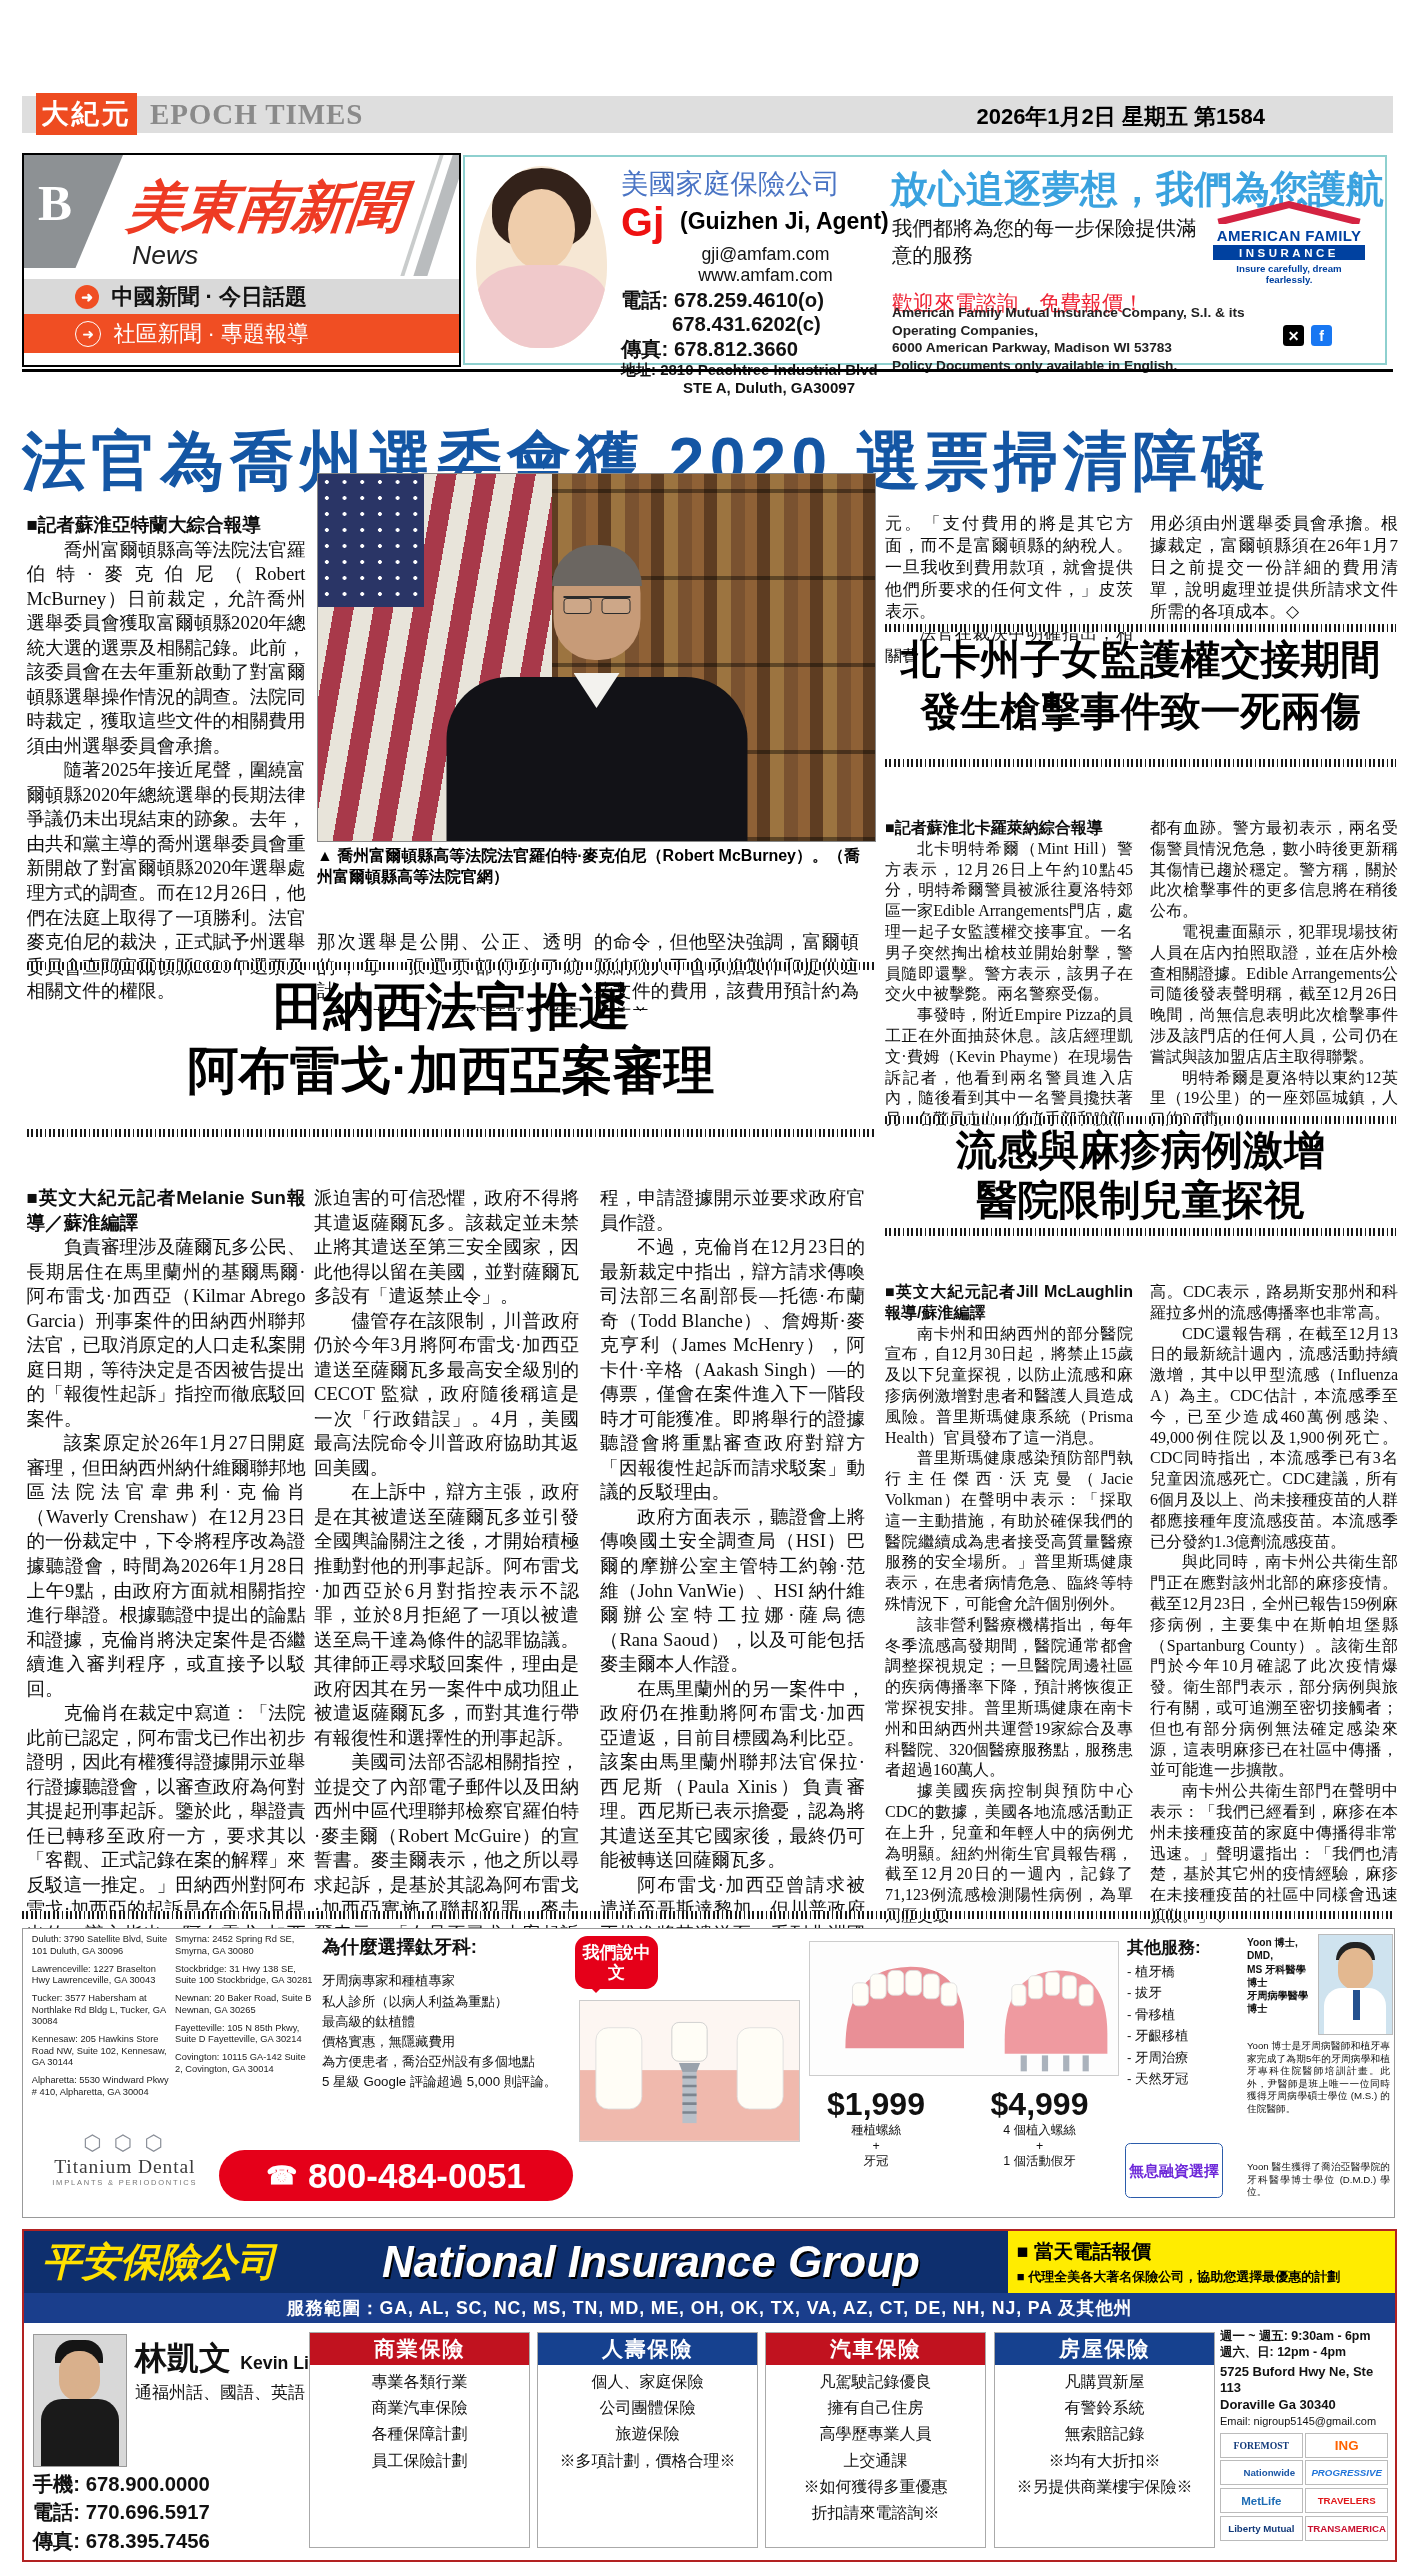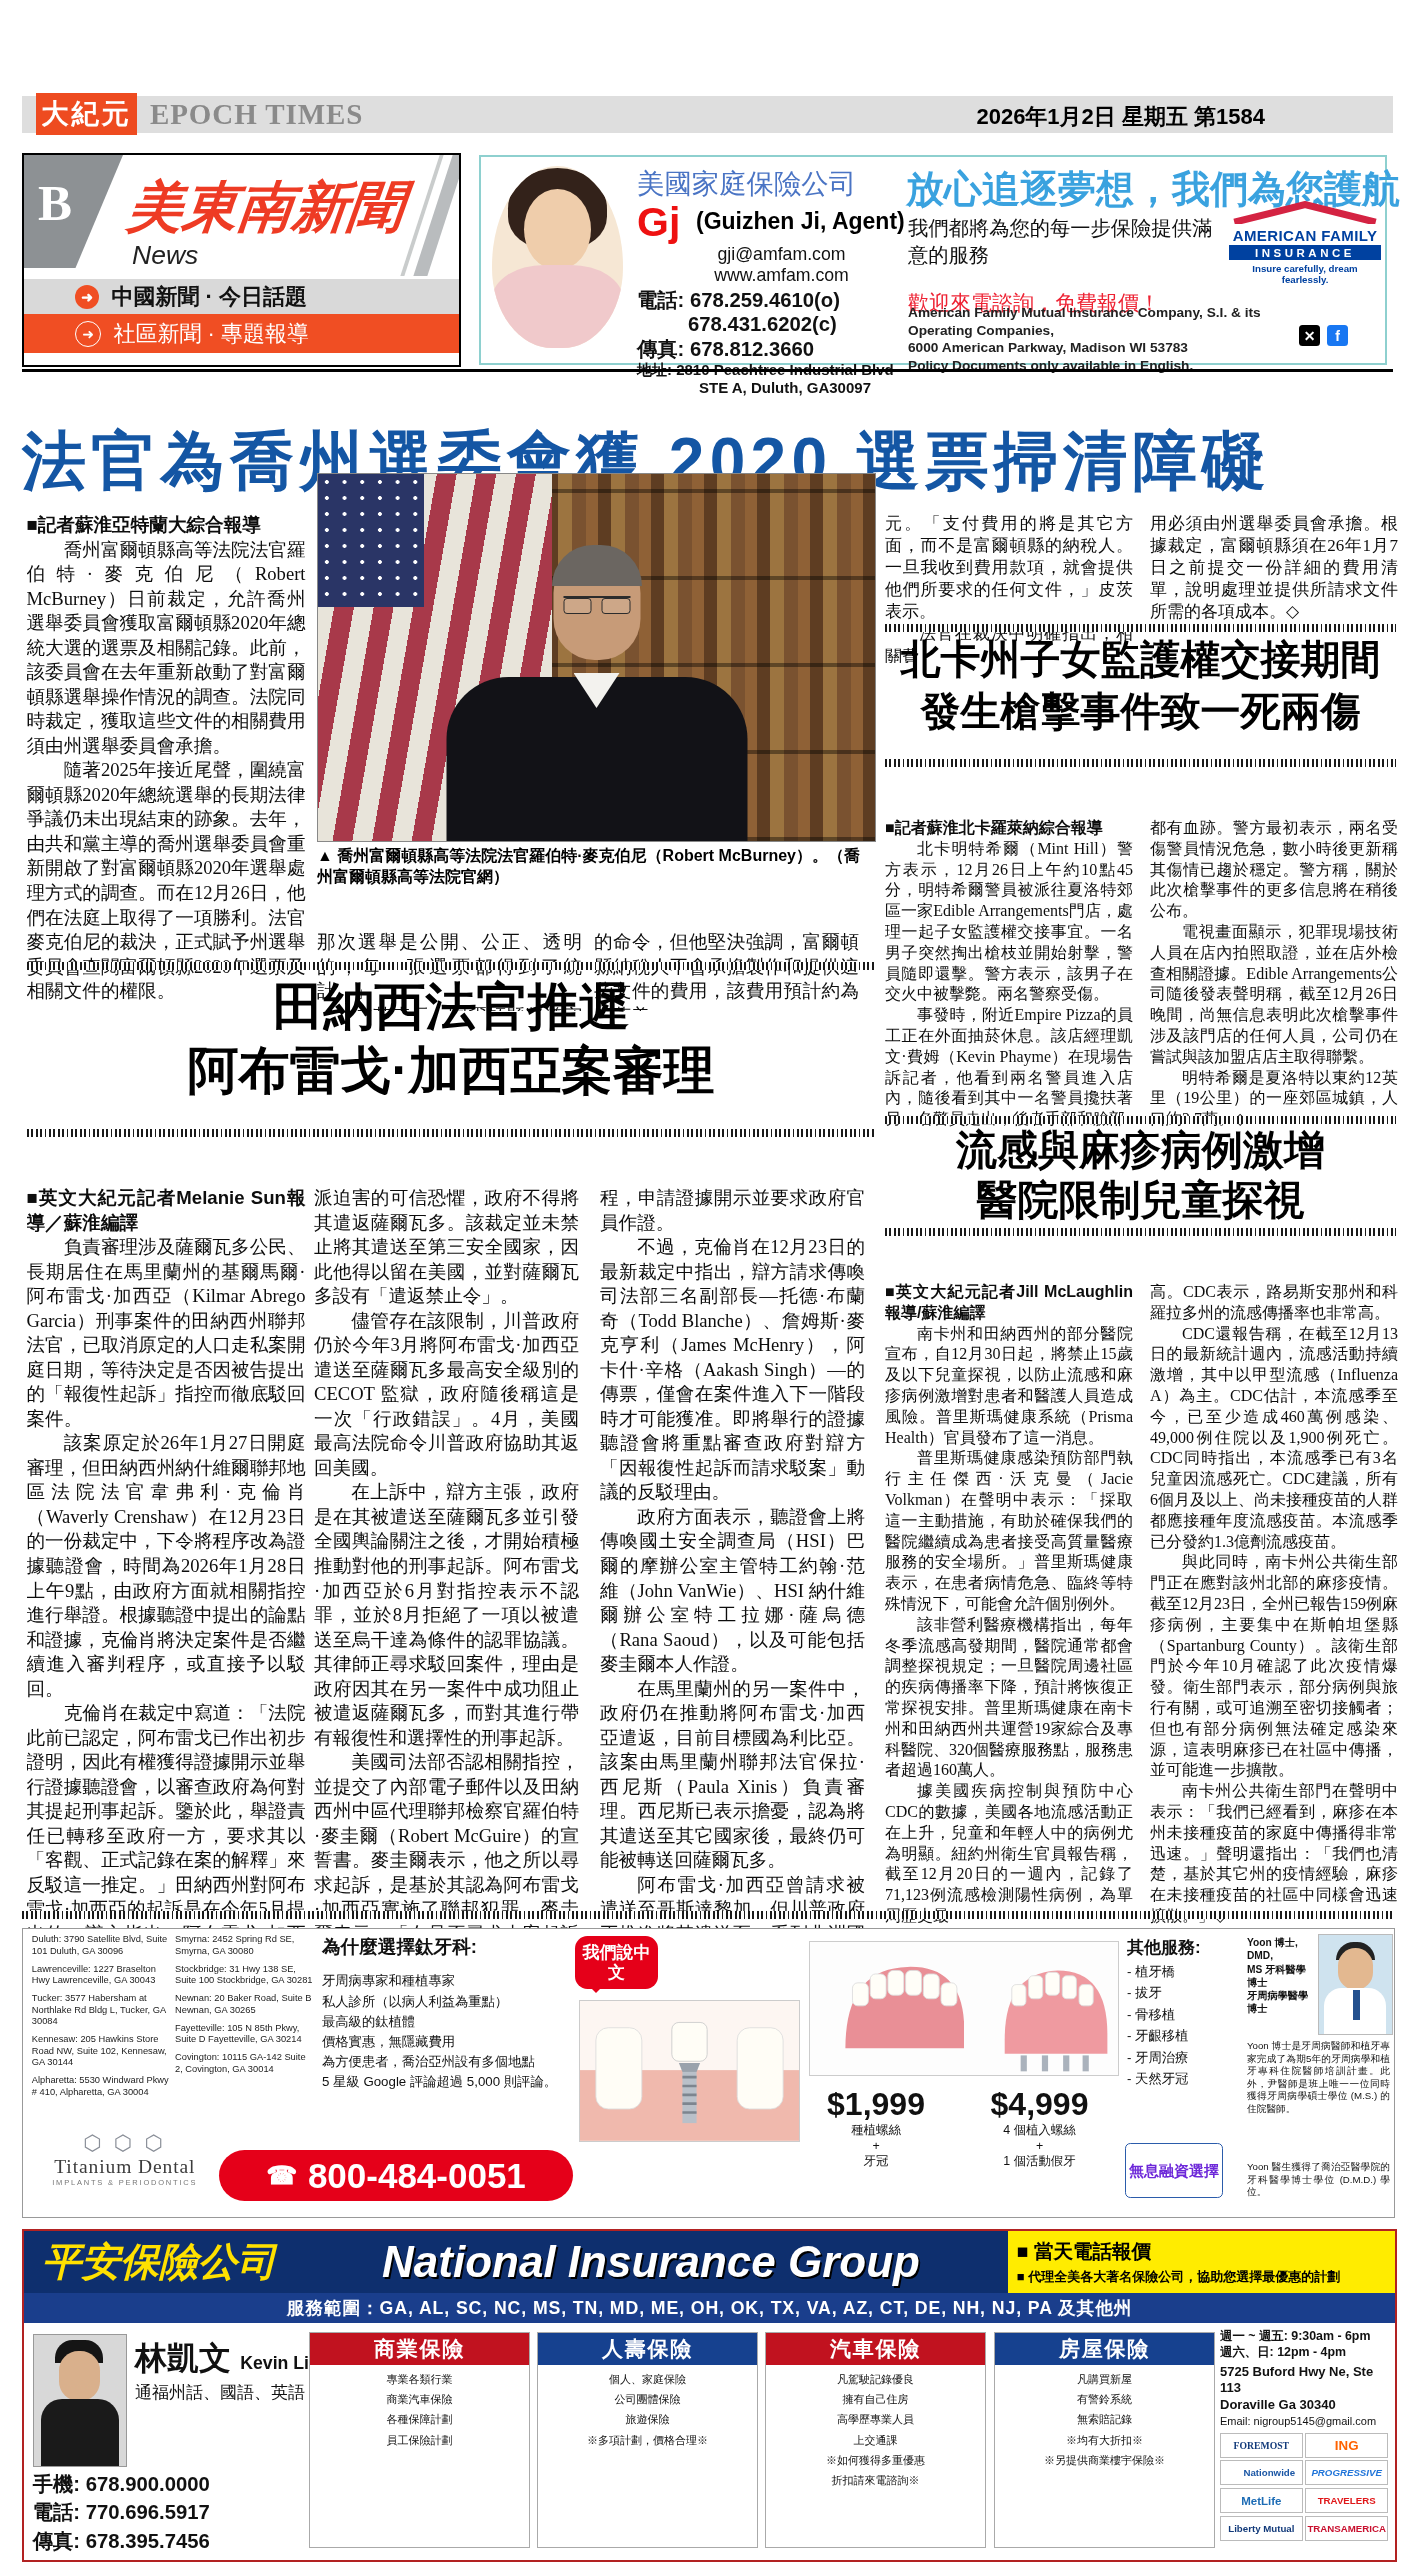--- a/index.html
+++ b/index.html
@@ -30,21 +30,21 @@
   .banner-nav2{position:absolute;left:0;top:159px;width:100%;height:39px;background:#f04e23;
                display:flex;align-items:center;color:#fff;font-family:"Liberation Sans",sans-serif;font-size:22px;}
   .nav-arrow{width:24px;height:24px;border-radius:50%;margin:0 12.4px 0 51px;display:inline-flex;
              align-items:center;justify-content:center;font-size:14px;flex:0 0 auto;}
   .nav-arrow.orange{background:#f04e23;color:#fff;}
   .nav-arrow.white{border:1.8px solid #fff;color:#fff;background:transparent;}
   .banner-stripe{position:absolute;right:12.4px;top:0;width:14px;height:121px;background:#b9bcbe;transform:skewX(-18deg);}
   .banner-stripe2{position:absolute;right:35px;top:0;width:4.4px;height:121px;background:#c9cccc;transform:skewX(-18deg);}
 
   
-  .topad{position:absolute;left:479px;top:155px;width:904px;height:206px;border:2.7px solid #8ed0cf;background:#fff;}
+  .topad{position:absolute;left:463px;top:155px;width:904px;height:206px;border:2.7px solid #8ed0cf;background:#fff;padding-left:16px;}
   .agent-photo{position:absolute;left:10.6px;top:8.8px;width:131px;height:182px;border-radius:50% 50% 46% 46%/55% 55% 44% 44%;
                background:#f6e7d4;overflow:hidden;}
   .agent-hair{position:absolute;left:16px;top:1.8px;width:99px;height:81px;border-radius:50% 50% 40% 40%;background:#33221a;}
   .agent-face{position:absolute;left:32px;top:23px;width:67px;height:81px;border-radius:50%;background:#efcdab;}
   .agent-jacket{position:absolute;left:0px;top:99px;width:131px;height:85px;background:#f0c9cb;border-radius:40% 40% 0 0;}
   .topad-company{position:absolute;left:156px;top:8.8px;color:#4a74c4;font-size:27.4px;font-family:"Liberation Sans",sans-serif;}
   .topad-gj{position:absolute;left:156px;top:42px;color:#e11;font-family:"Liberation Sans",sans-serif;font-weight:900;font-size:41px;}
   .topad-agent{position:absolute;left:215px;top:51px;font-family:"Liberation Sans",sans-serif;font-weight:900;font-size:23px;color:#000;}
   .topad-mail{position:absolute;left:190px;top:87px;width:221px;text-align:center;font-family:"Liberation Sans",sans-serif;font-size:17.7px;line-height:1.2;}
   .topad-tels{position:absolute;left:156px;top:131px;font-family:"Liberation Sans",sans-serif;font-size:17.7px;line-height:1.2;}
@@ -167,21 +167,21 @@
   .kevin-name .en{font-size:17.7px;font-weight:bold;margin-left:5.3px;}
   .kevin-lang{position:absolute;left:111px;top:58px;font-size:17px;font-family:"Liberation Sans",sans-serif;}
   .kevin-tels{position:absolute;left:8.8px;top:147px;width:265px;font-family:"Liberation Sans",sans-serif;
               font-weight:bold;font-size:20.3px;line-height:1.4;}
   .kevin-tels p{margin:0;}
   .ins-col{position:absolute;top:8.8px;width:221px;height:216px;border:0.9px solid #aaa;background:#fff;box-sizing:border-box;}
   .ins-col .hd{height:32px;display:flex;align-items:center;justify-content:center;color:#fff;
                font-family:"Liberation Sans",sans-serif;font-weight:900;font-size:21px;letter-spacing:1.8px;}
   .ins-col .hd.red{background:#c1121f;} .ins-col .hd.blue{background:#16418f;}
   .ins-col .items{padding-top:7px;text-align:center;font-family:"Liberation Sans",sans-serif;}
-  .ins-col .items p{margin:0 0 5.3px 0;font-size:11px;}
+  .ins-col .items p{margin:0 0 5.3px 0;font-size:16px;}
   .ins-right{position:absolute;left:1196px;top:5.3px;width:168px;font-family:"Liberation Sans",sans-serif;}
   .ins-hours{font-weight:bold;font-size:12.4px;line-height:1.3;}
   .ins-addr{font-weight:900;font-size:13px;line-height:1.25;margin-top:3.5px;}
   .ins-mail{font-size:11px;margin-top:2.7px;}
   .logo-grid{margin-top:5.3px;display:grid;grid-template-columns:1fr 1fr;gap:2.7px;}
   .logo-grid p{margin:0;border:0.9px solid #bbb;height:23px;display:flex;align-items:center;justify-content:center;
                font-size:9.7px;font-weight:bold;overflow:hidden;white-space:nowrap;}
   .logo-grid p:nth-child(1){color:#123a7a;font-family:"Liberation Serif",serif;}
   .logo-grid p:nth-child(2){color:#ff6200;font-size:13.3px;}
   .logo-grid p:nth-child(3){color:#1c57a5;padding-left:16px;}

